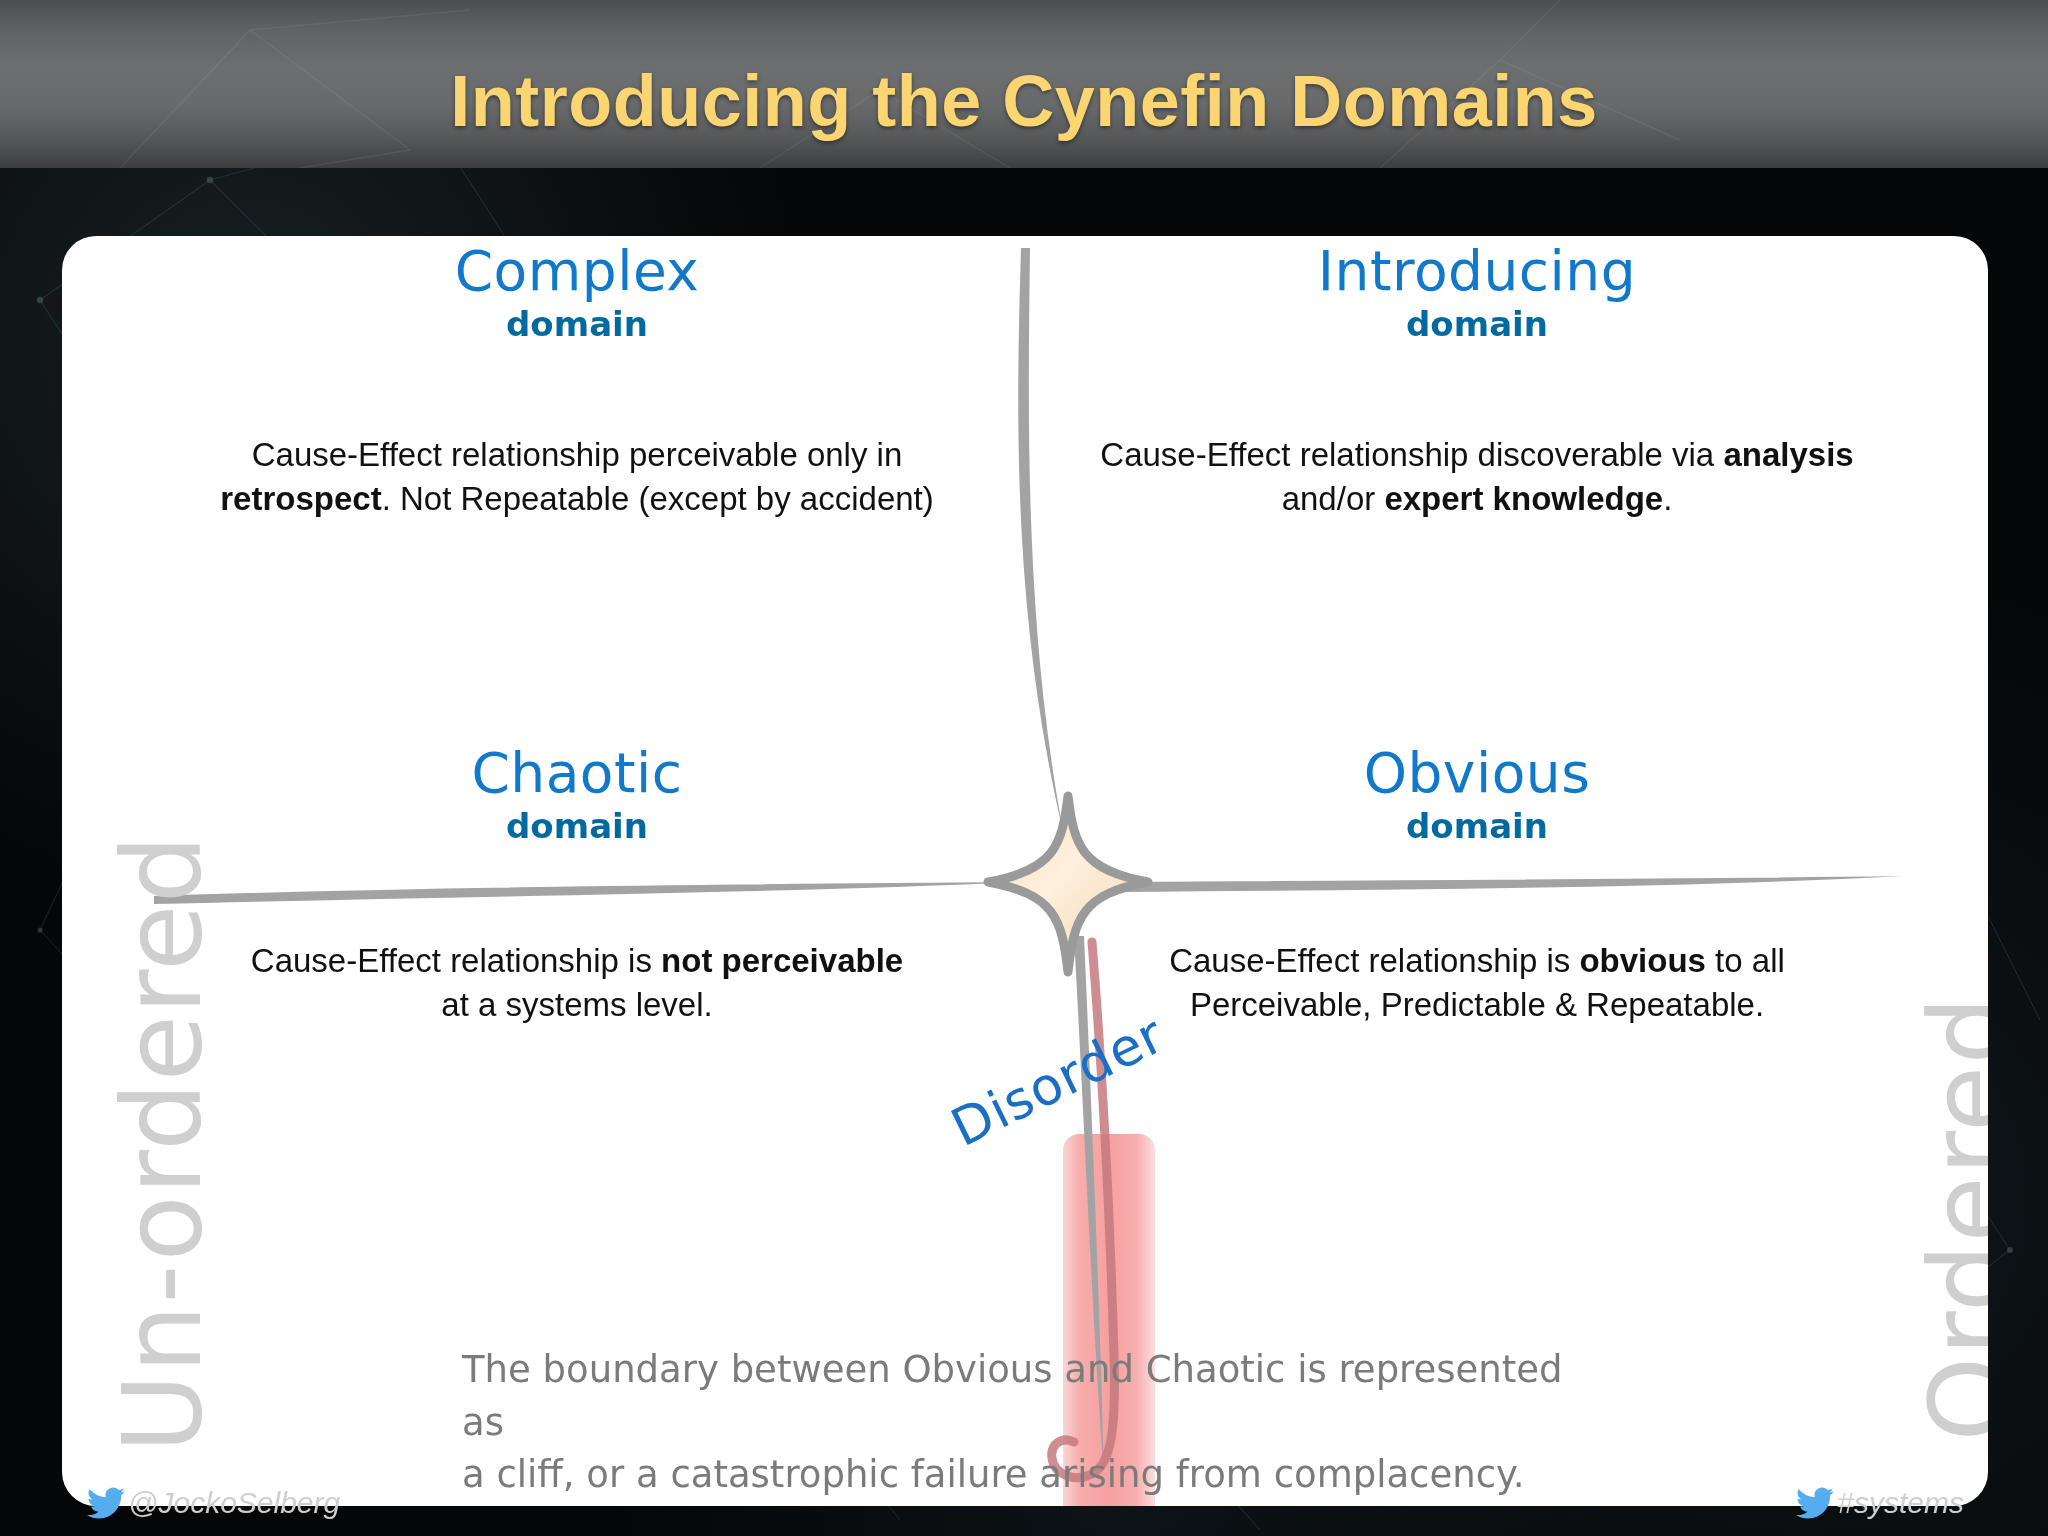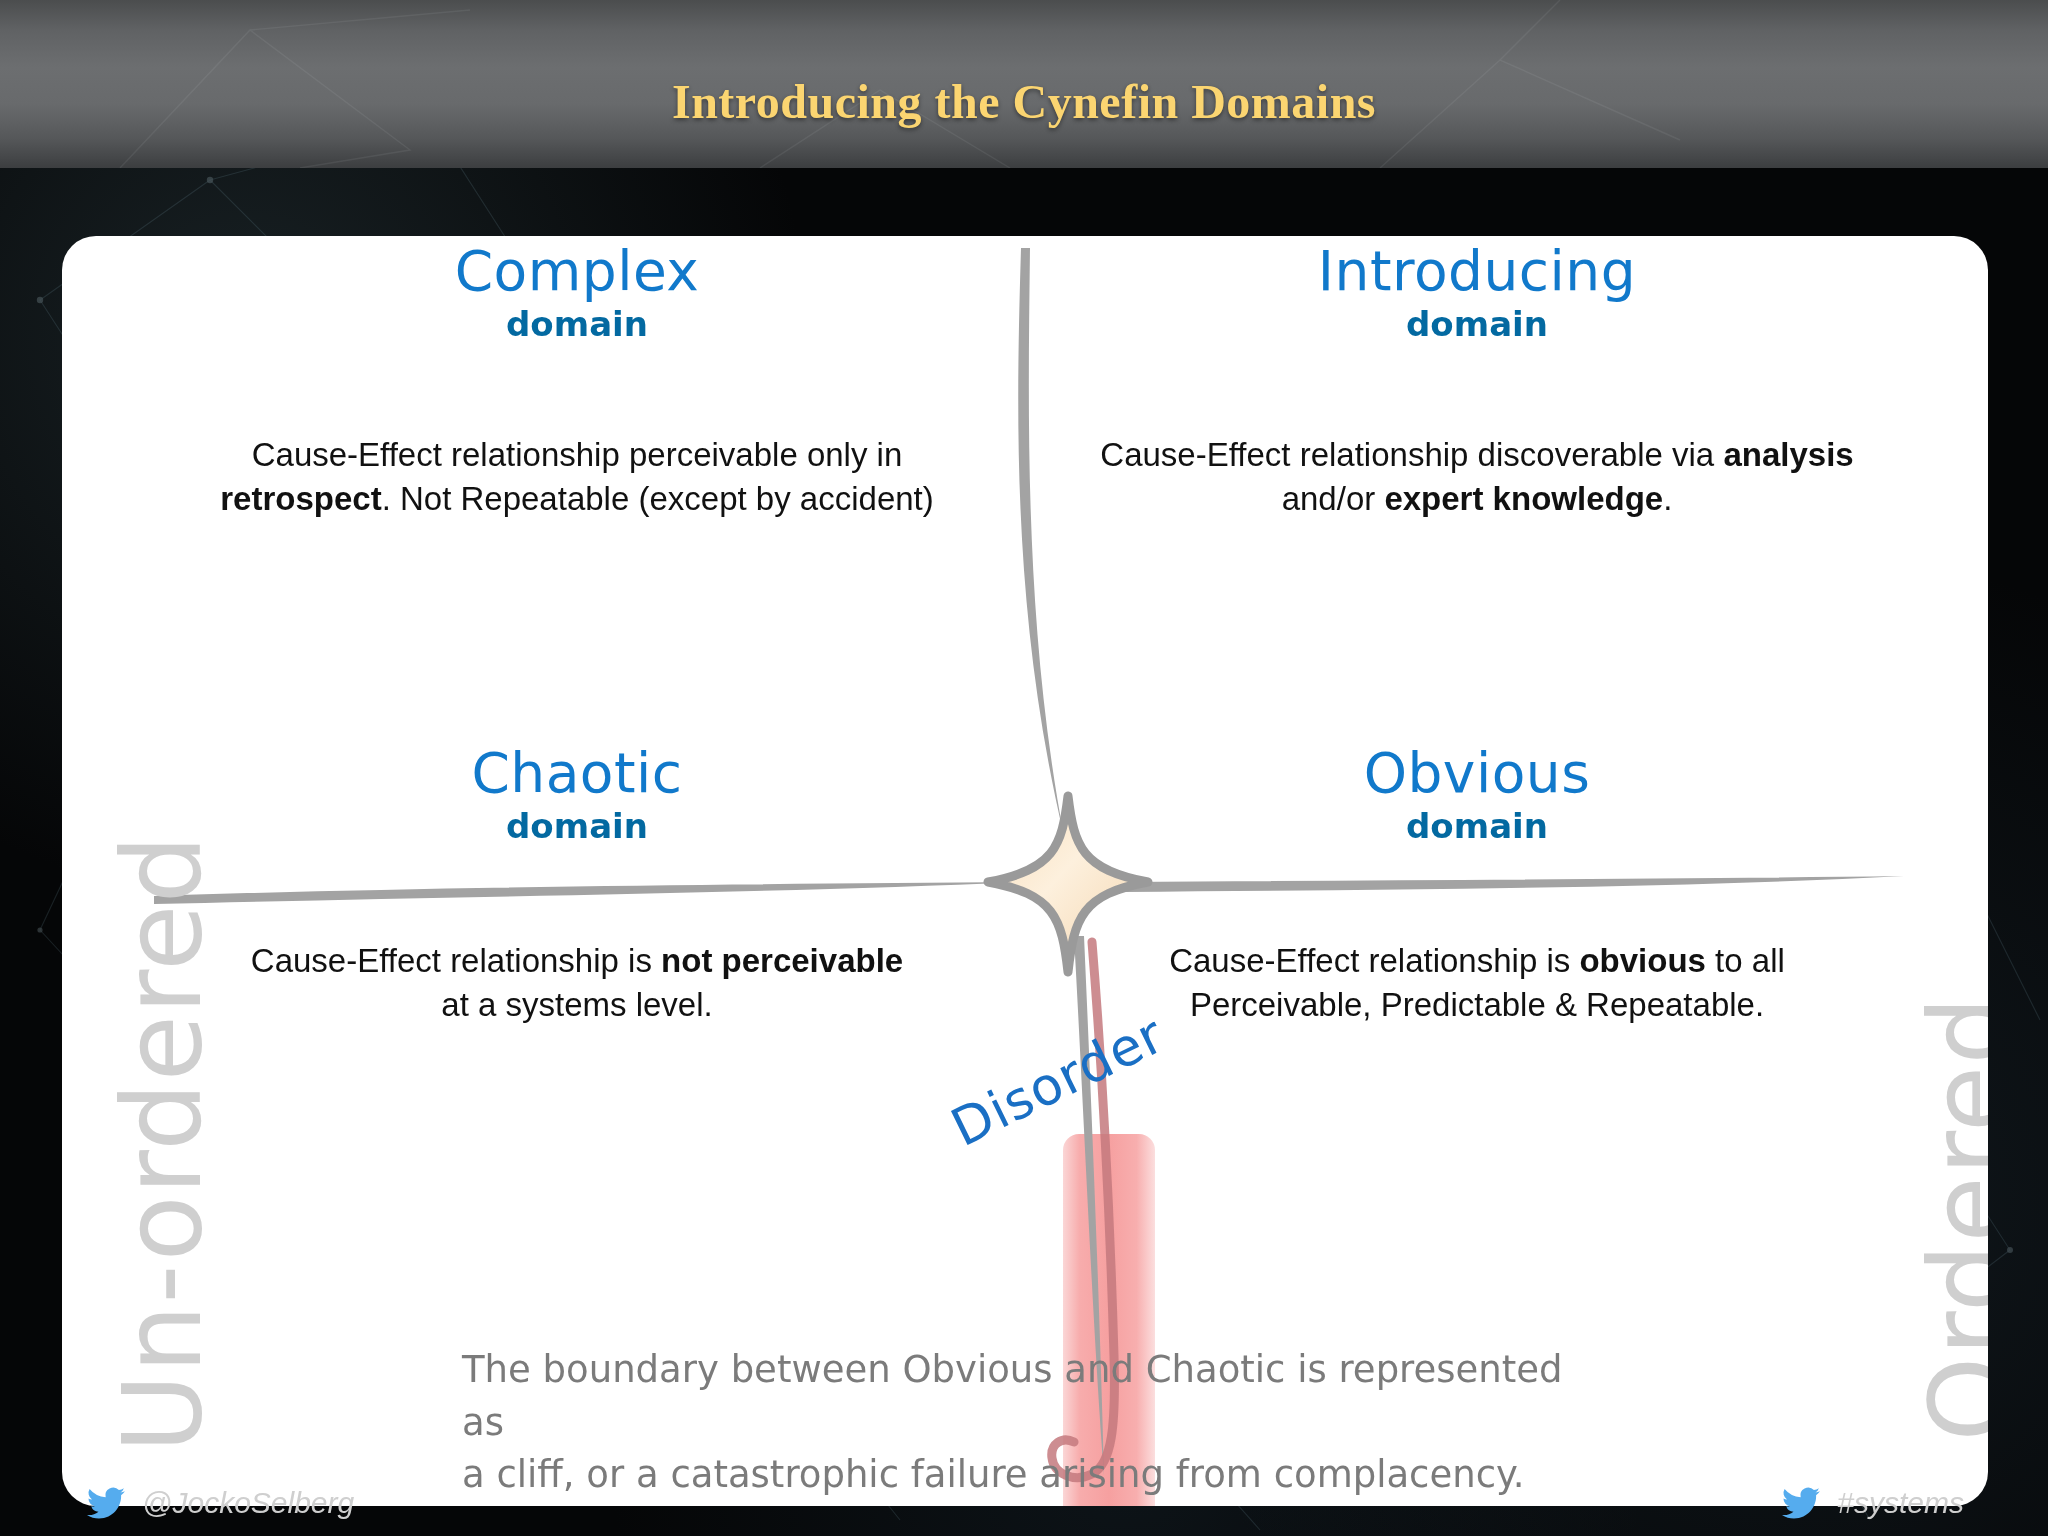--- a/index.html
+++ b/index.html
@@ -56,23 +56,23 @@
     pointer-events: none;
   }
   #slide-title {
     position: absolute;
     left: 0; top: 0;
     width: 2048px;
     height: 202px;
     display: flex;
     align-items: center;
     justify-content: center;
-    font-family: Liberation Serif, serif;
+    font-family: Liberation Sans, sans-serif;
     font-weight: bold;
-    font-size: 48px;
+    font-size: 72px;
     letter-spacing: 0.5px;
     color: #fbd571;
     text-shadow: 0 2px 4px rgba(0,0,0,0.45);
     white-space: nowrap;
   }
 
   
   #card {
     position: absolute;
     left: 62px;
@@ -213,21 +213,20 @@
     width: 2048px;
     height: 66px;
     display: flex;
     align-items: center;
     justify-content: space-between;
     padding: 0 84px;
   }
   .handle {
     display: flex;
     align-items: center;
-    gap: 14px;
     font-family: "Liberation Sans", sans-serif;
     font-style: italic;
     font-size: 30px;
     color: #cfcfcf;
     white-space: nowrap;
   }
   .twitter-bird { width: 44px; height: 38px; flex: none; }
 </style>
 </head>
 <body>

